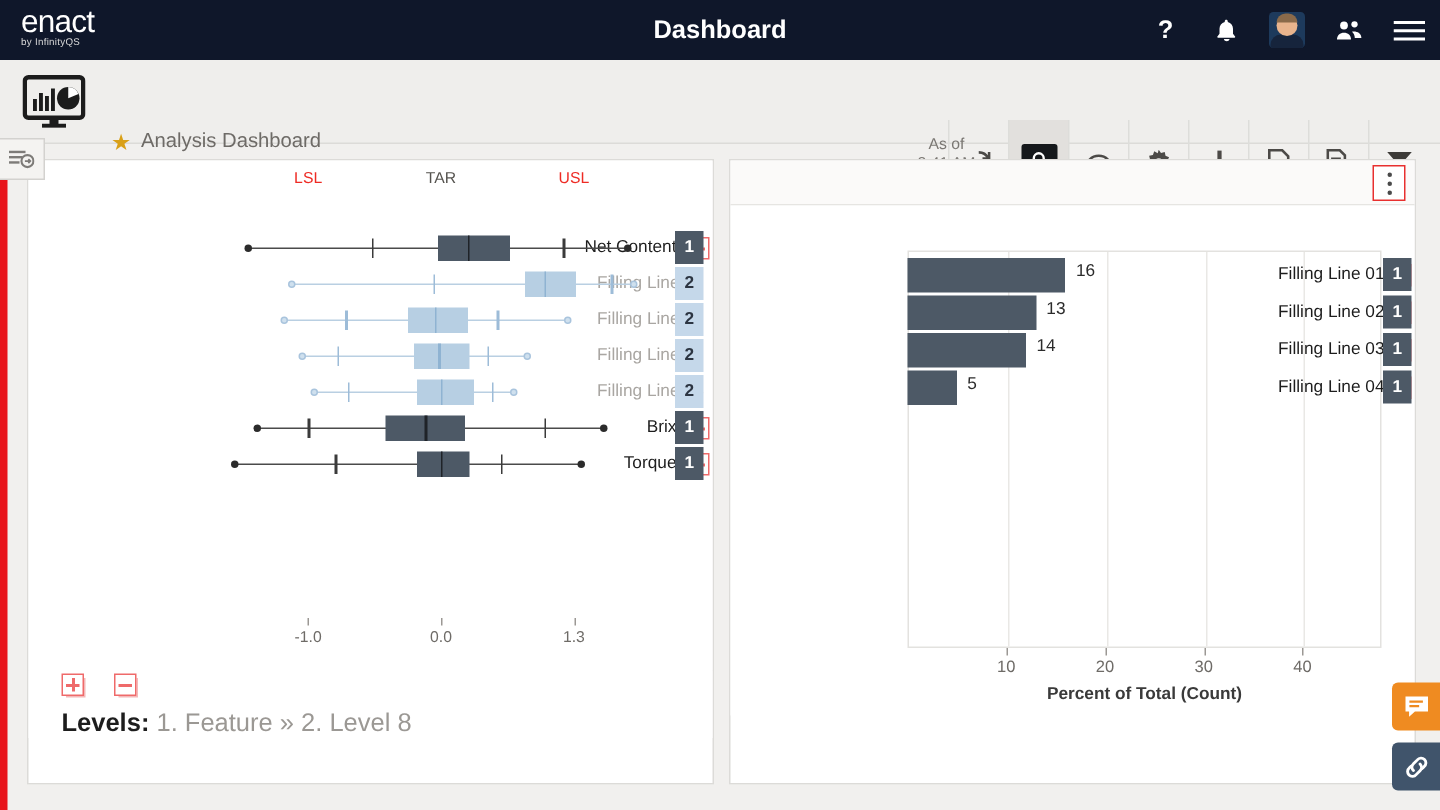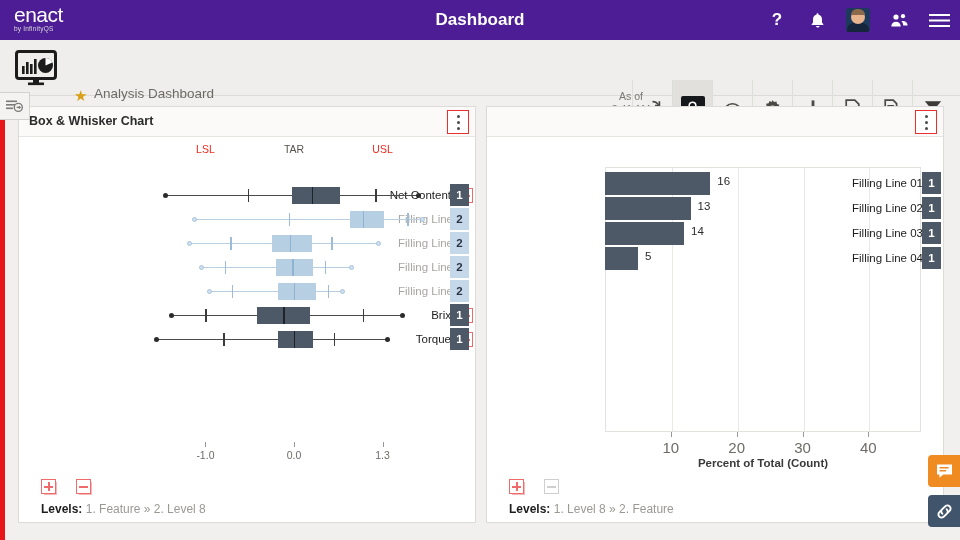--- a/index.html
+++ b/index.html
@@ -6,21 +6,21 @@
   html, body {
     width: 960px; height: 540px; overflow: hidden;
     font-family: "Liberation Sans", sans-serif;
     background: #ffffff;
   }
   .app { position: relative; width: 960px; height: 540px; background: #f1f0ee; }
 
   
   .topbar {
     position: absolute; left: 0; top: 0; width: 960px; height: 40px;
-    background: #4c1d95; color: #ffffff;
+    background: #0f172a; color: #ffffff;
   }
   .logo { position: absolute; left: 14px; top: 4px; line-height: 1; }
   .logo-main { font-size: 21px; letter-spacing: -0.5px; color: #fff; font-weight: 400; }
   .logo-sub { font-size: 6.5px; color: #d8d8d8; letter-spacing: .2px; margin-top: 1px; }
   .topbar-title {
     position: absolute; left: 0; top: 0; width: 960px; height: 40px;
     line-height: 40px; text-align: center; font-size: 17px; font-weight: bold; color: #fff;
   }
   .topbar-icons { position: absolute; right: 10px; top: 0; height: 40px; display: flex; align-items: center; gap: 18px; }
   .ti { width: 22px; height: 22px; display: flex; align-items: center; justify-content: center; color: #fff; }
@@ -87,21 +87,21 @@
 
   .panel-body { position: relative; width: 100%; height: 340px; background: #fff; }
   .panel-ft { position: relative; height: 45px; background: #fff; }
   .ft-icons { position: absolute; left: 22px; top: 2px; display: flex; gap: 20px; }
   .sq-icon { width: 15px; height: 15px; border: 1.6px solid #ef6a6a; position: relative; background:#fff; }
   .sq-icon.off { border-color: #cfcfcf; }
   .sq-icon::before { content:""; position:absolute; left:2px; top:6px; width:9px; height:1.6px; background:#ef6a6a; }
   .sq-icon.off::before { background:#cfcfcf; }
   .sq-icon.plus::after { content:""; position:absolute; left:6px; top:2px; width:1.6px; height:9px; background:#ef6a6a; }
   .sq-icon.sh { box-shadow: 2px 2px 0 -1px #f4b8b8; }
-  .ft-levels { position: absolute; left: 22px; top: 25px; font-size: 12px; color: #9b9894; }
+  .ft-levels { position: absolute; left: 22px; top: 25px; font-size: 17px; color: #9b9894; }
   .ft-levels b { color: #1d1d1d; font-weight: bold; }
 
   
   .bw-wrap { position: absolute; left: 0; top: 0; width: 458px; height: 340px; }
   .bw-plotarea {
     position: absolute; left: 120px; top: 22px; width: 310px; height: 283px;
     border: 1px solid #e3e2df; background: #fff;
   }
   .bw-rowlabel {
     position: absolute; right: 0; width: 120px; text-align: right;
@@ -143,21 +143,21 @@
     position: absolute; right: 0; width: 118px; text-align: right;
     font-size: 11.5px; height: 16px; line-height: 16px; color: #1d1d1d; padding-right: 22px;
   }
   .pa-bar { position: absolute; left: 0; height: 23px; background: #4d5966; }
   .pa-val { position: absolute; font-size: 11.5px; color: #2b2b2b; }
   .pa-badge {
     position: absolute; right: 2px; width: 19px; height: 22px;
     display: flex; align-items: center; justify-content: center;
     font-size: 11.5px; font-weight: bold; background: #4d5966; color: #fff;
   }
-  .pa-xtick { position: absolute; font-size: 15px; color: #6e6b67; transform: translateX(-50%); }
+  .pa-xtick { position: absolute; font-size: 11px; color: #6e6b67; transform: translateX(-50%); }
   .pa-tickmark { position: absolute; width: 1px; height: 5px; background: #9b9894; }
   .pa-axtitle { position: absolute; font-size: 11.5px; font-weight: bold; color: #3a3a3a; transform: translateX(-50%); }
 
   
   .fw { position: absolute; width: 32px; height: 32px; display: flex; align-items: center; justify-content: center; }
   .fw-chat { right: 0px; top: 455px; background: #ef8b21; border-radius: 4px 0 0 4px; }
   .fw-link { right: 0px; top: 495px; background: #40546b; border-radius: 4px 0 0 4px; }
 
   .scroll-rail { position: absolute; right: 0; top: 96px; width: 6px; height: 444px; background: #f1f0ee; }
 </style>
@@ -294,28 +294,20 @@
     <svg width="17" height="15" viewBox="0 0 17 15">
         <rect x="0" y="1.5" width="11" height="1.6" fill="#7d7b78"></rect>
         <rect x="0" y="5" width="9" height="1.6" fill="#7d7b78"></rect>
         <rect x="0" y="8.5" width="7" height="1.6" fill="#7d7b78"></rect>
         <circle cx="12.3" cy="8.4" r="4" fill="none" stroke="#7d7b78" stroke-width="1.4"></circle>
         <path d="M10.6 8.4h3.4M12.9 7.1l1.3 1.3-1.3 1.3" stroke="#7d7b78" stroke-width="1.2" fill="none"></path>
       </svg>
   </div>
 
   <div class="panel panel-left">
-    <div class="panel-hd">
-      <div class="panel-title">Box &amp; Whisker Chart</div>
-      <div class="kebab">
-          <i></i>
-          <i></i>
-          <i></i>
-        </div>
-    </div>
     <div class="panel-body">
       <div class="bw-wrap" id="bw-wrap">
       <div class="guide-lab red" style="left: 186.429px; top: 6px;">LSL</div>
           <div class="guide-lab grey" style="left: 275px; top: 6px;">TAR</div>
           <div class="guide-lab red" style="left: 363.571px; top: 6px;">USL</div>
           <div class="bw-rowlabel" style="top: 50px;"><span>Net Content</span><span class="rl-icon sq-icon" style="display: inline-block;"></span></div>
           <div class="whisker-line" style="left: 146.571px; width: 252.429px; top: 58px; background: rgb(74, 74, 74);"></div>
           <div class="cap" style="left: 228.943px; top: 52px; background: rgb(59, 59, 59);"></div>
           <div class="cap" style="left: 356.486px; top: 52px; background: rgb(59, 59, 59);"></div>
           <div class="boxrect" style="left: 273.229px; width: 47.8286px; top: 49.5px; background: rgb(77, 89, 102);"></div>
@@ -433,30 +425,20 @@
           <div class="pa-xtick" style="left: 183.833px; top: 302px;">10</div>
           <div class="pa-tickmark" style="left: 249.667px; top: 295px;"></div>
           <div class="pa-xtick" style="left: 249.667px; top: 302px;">20</div>
           <div class="pa-tickmark" style="left: 315.5px; top: 295px;"></div>
           <div class="pa-xtick" style="left: 315.5px; top: 302px;">30</div>
           <div class="pa-tickmark" style="left: 381.333px; top: 295px;"></div>
           <div class="pa-xtick" style="left: 381.333px; top: 302px;">40</div>
           <div class="pa-axtitle" style="left: 276px; top: 320px;">Percent of Total (Count)</div>
         </div>
     </div>
-    <div class="panel-ft">
-      <div class="ft-icons">
-        <div class="sq-icon plus sh"></div>
-        <div class="sq-icon off"></div>
-      </div>
-      <div class="ft-levels">
-        <b>Levels:</b>
-        <span>1. Level 8 » 2. Feature</span>
-      </div>
-    </div>
   </div>
 
   <div class="fw fw-chat">
     <svg width="17" height="16" viewBox="0 0 17 16">
         <path d="M1 1.4h15v10H7.3L3.4 14.8V11.4H1z" fill="#fff"></path>
         <rect x="3.6" y="4" width="9" height="1.5" fill="#ef8b21"></rect>
         <rect x="3.6" y="7" width="6.5" height="1.5" fill="#ef8b21"></rect>
       </svg>
   </div>
   <div class="fw fw-link">

